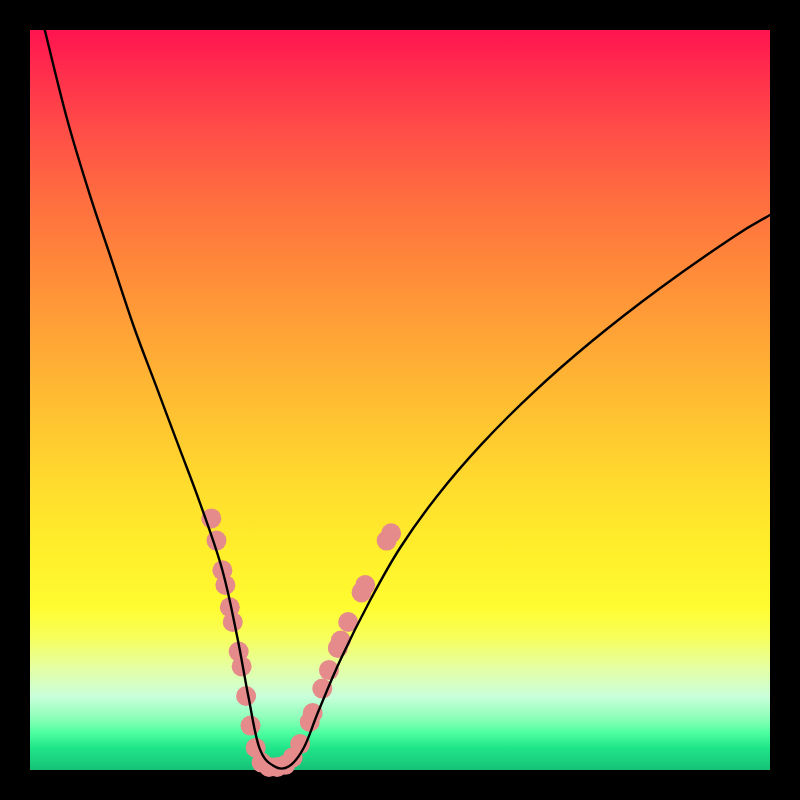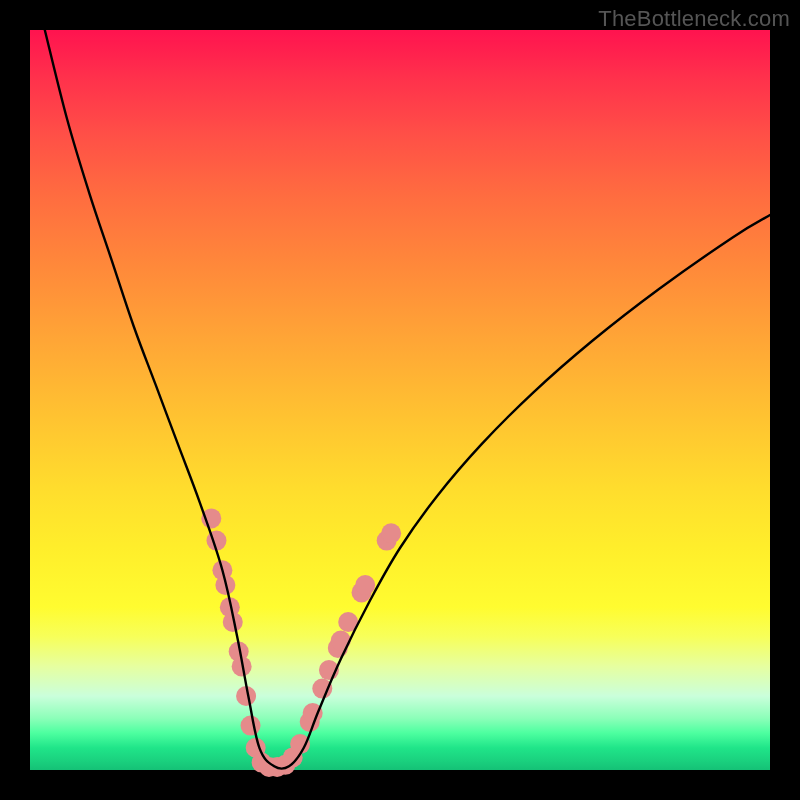--- a/index.html
+++ b/index.html
@@ -61,21 +61,20 @@
     top: 0;
     width: 740px;
     height: 740px;
     overflow: visible;
   }
 </style>
 </head>
 <body>
 
 <div class="frame">
-  <div class="watermark">TheBottleneck.com</div>
   <div class="plot-area">
     <svg class="curve" viewBox="0 0 740 740">
       <g id="dots-group">
           <circle cx="181.30" cy="488.40" r="10" fill="#e58b8b"></circle>
           <circle cx="186.48" cy="510.60" r="10" fill="#e58b8b"></circle>
           <circle cx="192.40" cy="540.20" r="10" fill="#e58b8b"></circle>
           <circle cx="195.36" cy="555.00" r="10" fill="#e58b8b"></circle>
           <circle cx="199.80" cy="577.20" r="10" fill="#e58b8b"></circle>
           <circle cx="202.76" cy="592.00" r="10" fill="#e58b8b"></circle>
           <circle cx="208.68" cy="621.60" r="10" fill="#e58b8b"></circle>

